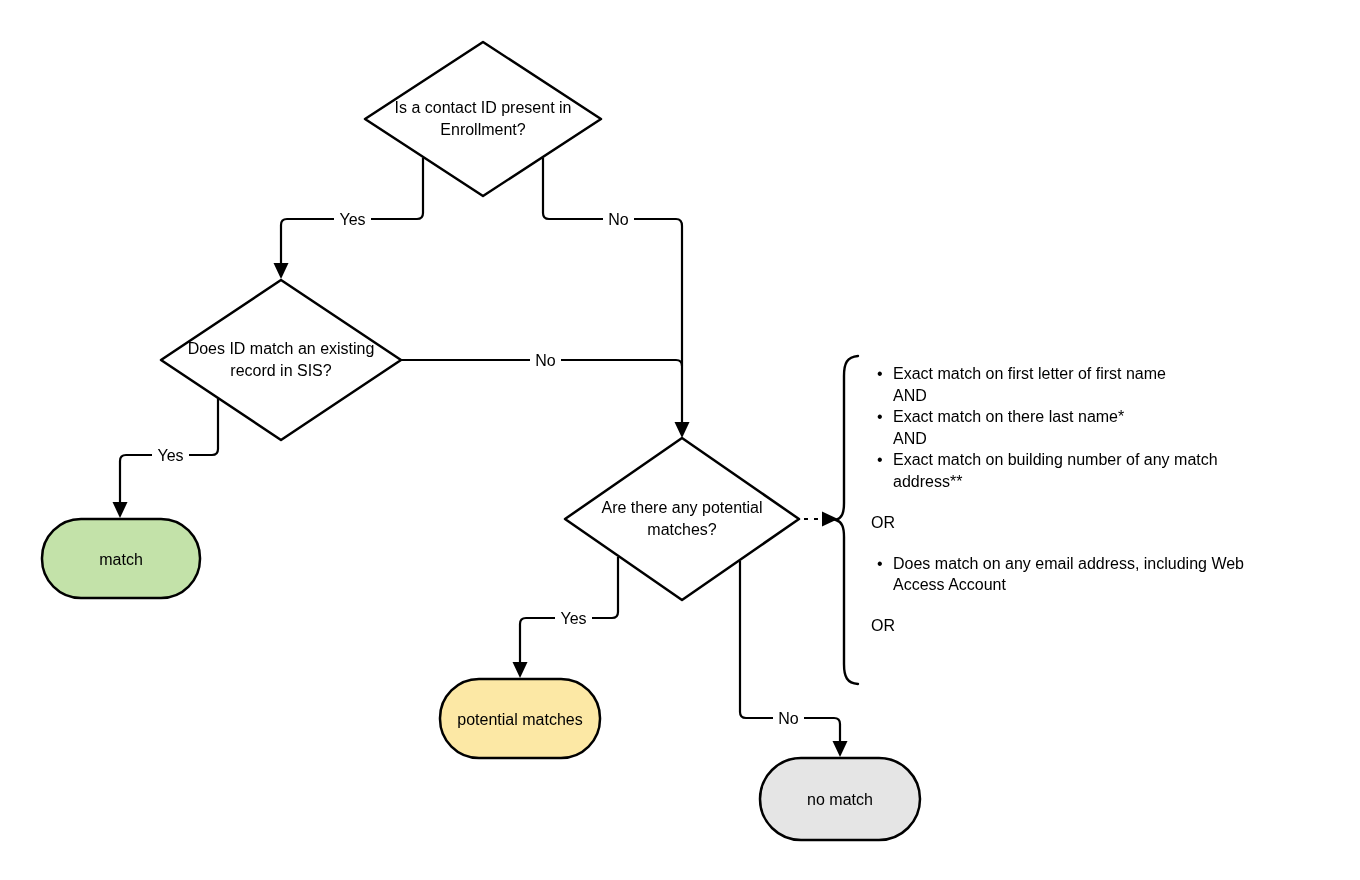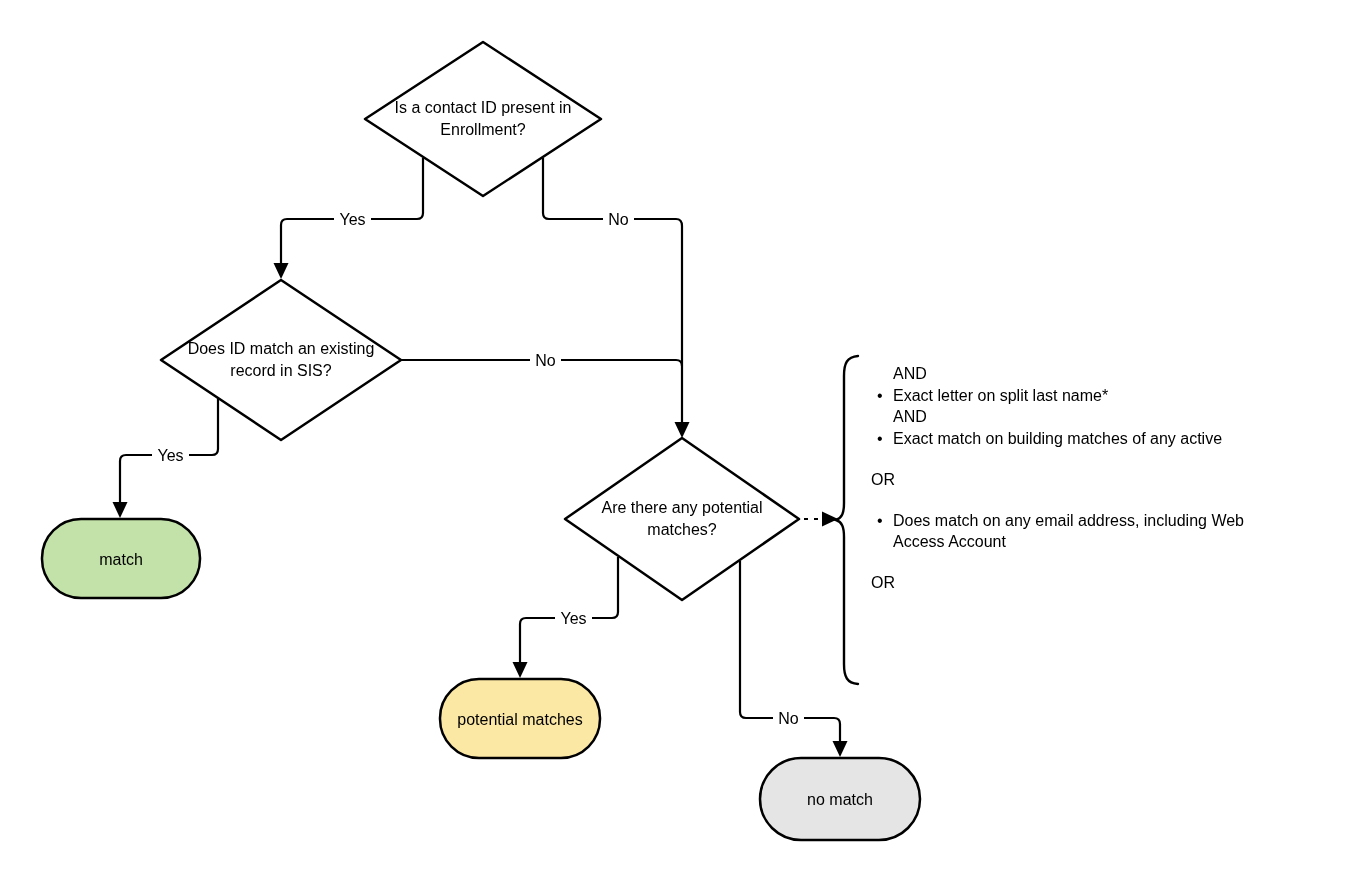--- a/index.html
+++ b/index.html
@@ -149,23 +149,25 @@
     <rect class="terminal" x="440" y="679" width="160" height="79" rx="39" ry="39" fill="#fce8a5"></rect>
     <text class="node-text" x="520" y="724.5">potential matches</text>
 
     <rect class="terminal" x="760" y="758" width="160" height="82" rx="41" ry="41" fill="#e5e5e5"></rect>
     <text class="node-text" x="840" y="805">no match</text>
 
     <path class="brace" d="M858 356 C847 357 844 363 844 376 L844 503 C844 513 842 518 836 520 C842 522 844 527 844 537 L844 664 C844 677 847 683 858 684"></path>
   </svg>
 
   <div id="criteria-list">
+    <div class="crit-bullet">Exact match on first letter of first name</div>
     <div class="crit-and">AND</div>
-    <div class="crit-bullet">Exact letter on split last name*</div>
+    <div class="crit-bullet">Exact match on there last name*</div>
     <div class="crit-and">AND</div>
-    <div class="crit-bullet">Exact match on building matches of any active</div>
+    <div class="crit-bullet">Exact match on building number of any match</div>
+    <div class="crit-wrap">address**</div>
     <div class="crit-or">OR</div>
     <div class="crit-bullet">Does match on any email address, including Web</div>
     <div class="crit-wrap">Access Account</div>
     <div class="crit-or">OR</div>
   </div>
 
 </div>
 
 </body></html>

